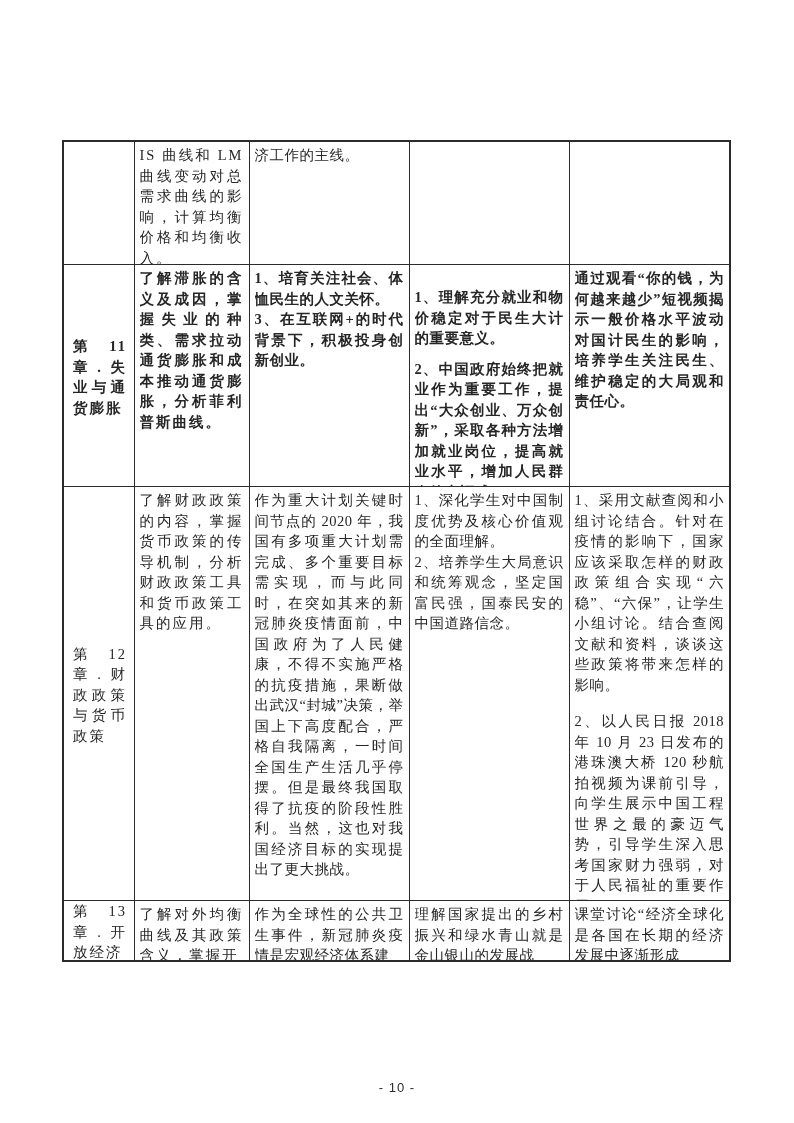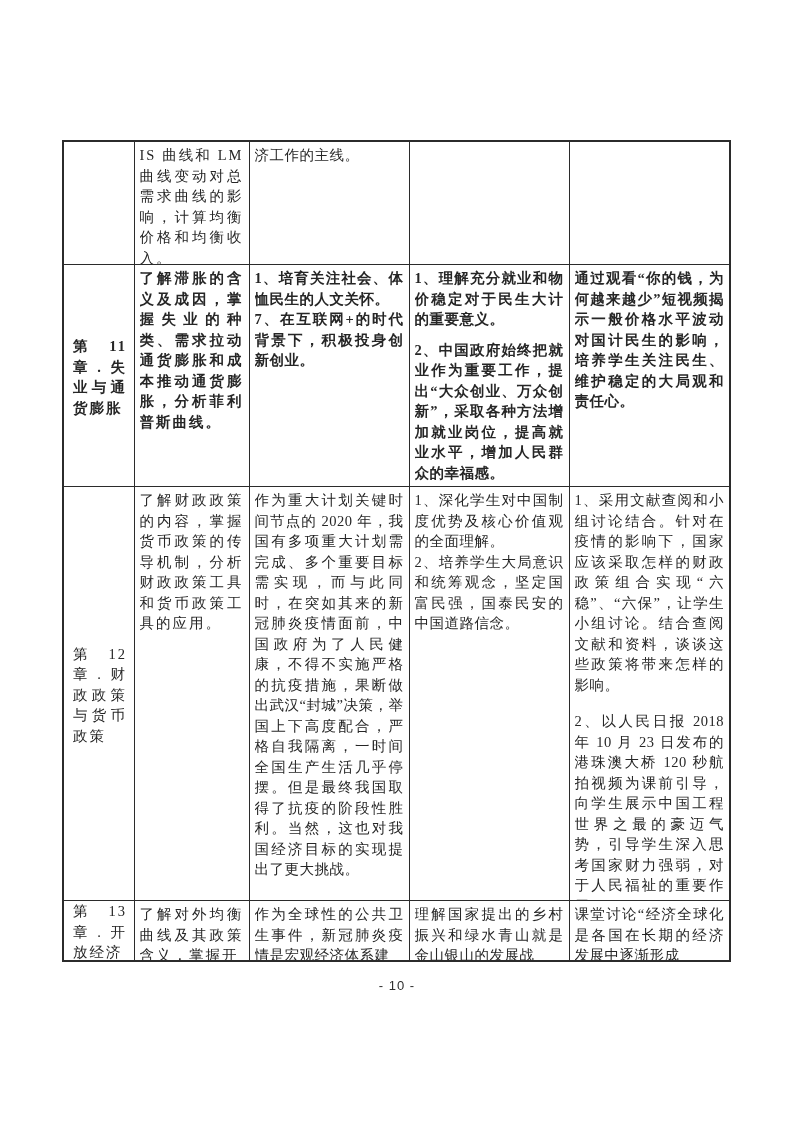--- a/index.html
+++ b/index.html
@@ -48,21 +48,21 @@
   tr.r1 .cellbox { height: 218px; font-weight: bold; }
   tr.r2 .cellbox { height: 410px; }
   tr.r3 .cellbox { height: 56px; }
 
   .cellbox p {
     text-align: justify;
     text-justify: inter-character;
     letter-spacing: 0.5px;
   }
   td.colw p { letter-spacing: 2px; }          
-  p.pgap   { margin-bottom: 10px; }           
+  p.pgap   { margin-bottom: 10px; margin-top: 19px; }           
   p.pgap-s { margin-bottom: 16px; }
 
   td.chapter { vertical-align: middle; }
   td.chapter .cellbox {
     display: flex;
     flex-direction: column;
     justify-content: center;
     height: 100%;
   }
   tr.r1 td.chapter .cellbox { height: 218px; }
@@ -72,21 +72,21 @@
     width: 54px;
     margin: 0 auto 0 4px;
     text-align: justify;
     text-justify: inter-character;
     letter-spacing: 2px;
   }
 
   .page-footer {
     position: absolute;
     left: 0;
-    top: 978px;
+    top: 1080px;
     width: 100%;
     text-align: center;
     font-size: 13px;
     letter-spacing: 1px;
     color: #2e2e2e;
     font-family: "Liberation Sans", "DejaVu Sans", sans-serif;
   }
 </style>
 </head>
 <body>
@@ -132,21 +132,21 @@
           </div>
         </td>
         <td class="colw">
           <div class="cellbox">
             <p>了解滞胀的含义及成因，掌握失业的种类、需求拉动通货膨胀和成本推动通货膨胀，分析菲利普斯曲线。</p>
           </div>
         </td>
         <td>
           <div class="cellbox">
             <p>1、培育关注社会、体恤民生的人文关怀。</p>
-            <p>7、在互联网+的时代背景下，积极投身创新创业。</p>
+            <p>3、在互联网+的时代背景下，积极投身创新创业。</p>
           </div>
         </td>
         <td>
           <div class="cellbox">
             <p class="pgap">1、理解充分就业和物价稳定对于民生大计的重要意义。</p>
             <p>2、中国政府始终把就业作为重要工作，提出“大众创业、万众创新”，采取各种方法增加就业岗位，提高就业水平，增加人民群众的幸福感。</p>
           </div>
         </td>
         <td>
           <div class="cellbox">

